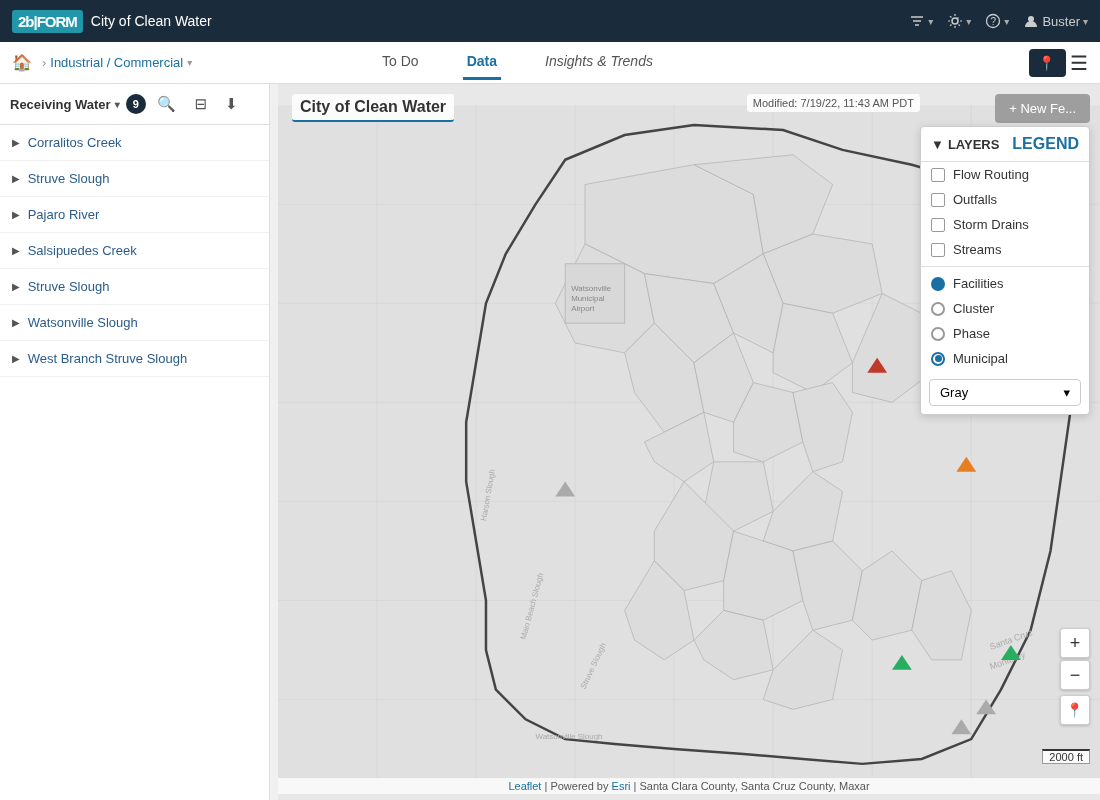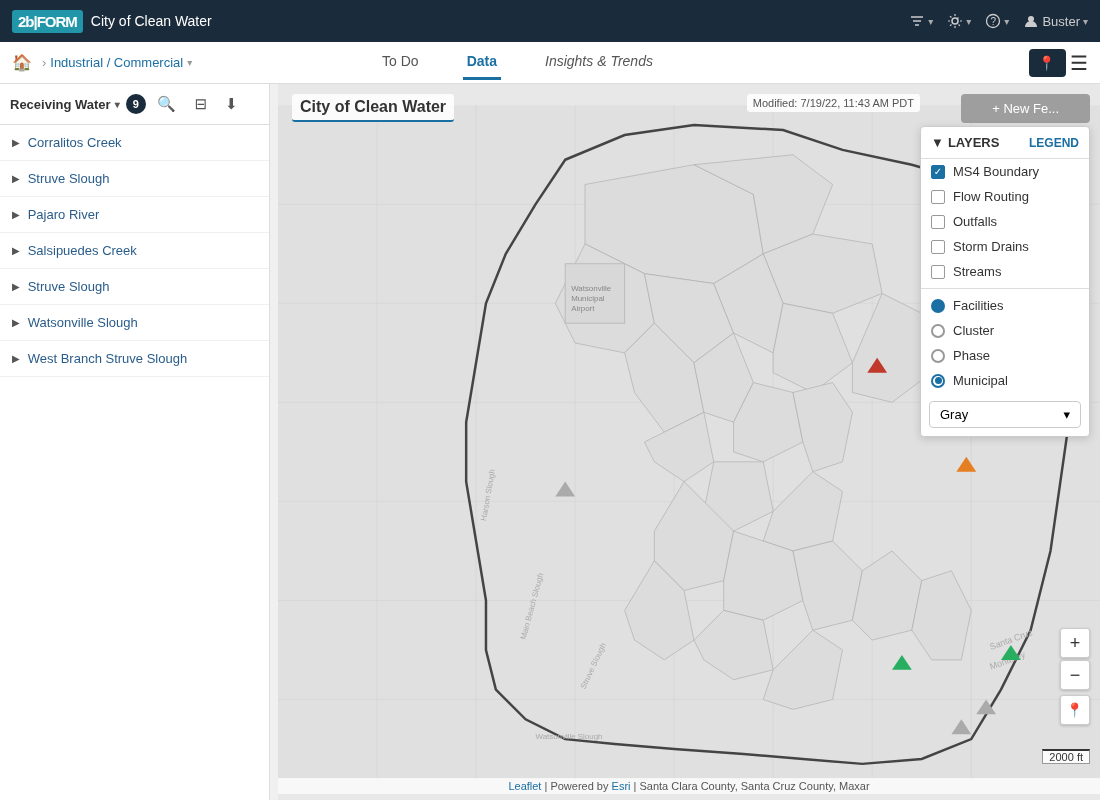--- a/index.html
+++ b/index.html
@@ -214,21 +214,21 @@
       padding: 3px 6px;
       border-radius: 3px;
     }
     #add-feature-btn {
       position: absolute;
       top: 10px;
       right: 10px;
       background: #9e9e9e;
       color: #fff;
       border: none;
-      padding: 7px 31px;
+      padding: 7px 14px;
       border-radius: 4px;
       font-size: 13px;
       cursor: pointer;
     }
 
     
     #map-svg {
       width: 100%;
       height: 100%;
     }
@@ -255,21 +255,21 @@
     #layers-title {
       font-weight: 700;
       font-size: 13px;
       color: #333;
       display: flex;
       align-items: center;
       gap: 4px;
     }
     #legend-link {
       color: #1a6fa3;
-      font-size: 12px;
+      font-size: 16px;
       cursor: pointer;
       font-weight: 600;
     }
     .layer-item {
       display: flex;
       align-items: center;
       padding: 5px 10px;
       gap: 8px;
       cursor: pointer;
     }
@@ -588,24 +588,20 @@
     <div id="layers-panel">
       <div id="layers-header">
         <div id="layers-title">
           <span>▼</span>
           <span>LAYERS</span>
         </div>
         <span id="legend-link">LEGEND</span>
       </div>
 
       <div class="layer-item">
-        <div class="layer-checkbox checked"></div>
-        <span class="layer-label">MS4 Boundary</span>
-      </div>
-      <div class="layer-item">
         <div class="layer-checkbox"></div>
         <span class="layer-label">Flow Routing</span>
       </div>
       <div class="layer-item">
         <div class="layer-checkbox"></div>
         <span class="layer-label">Outfalls</span>
       </div>
       <div class="layer-item">
         <div class="layer-checkbox"></div>
         <span class="layer-label">Storm Drains</span>

